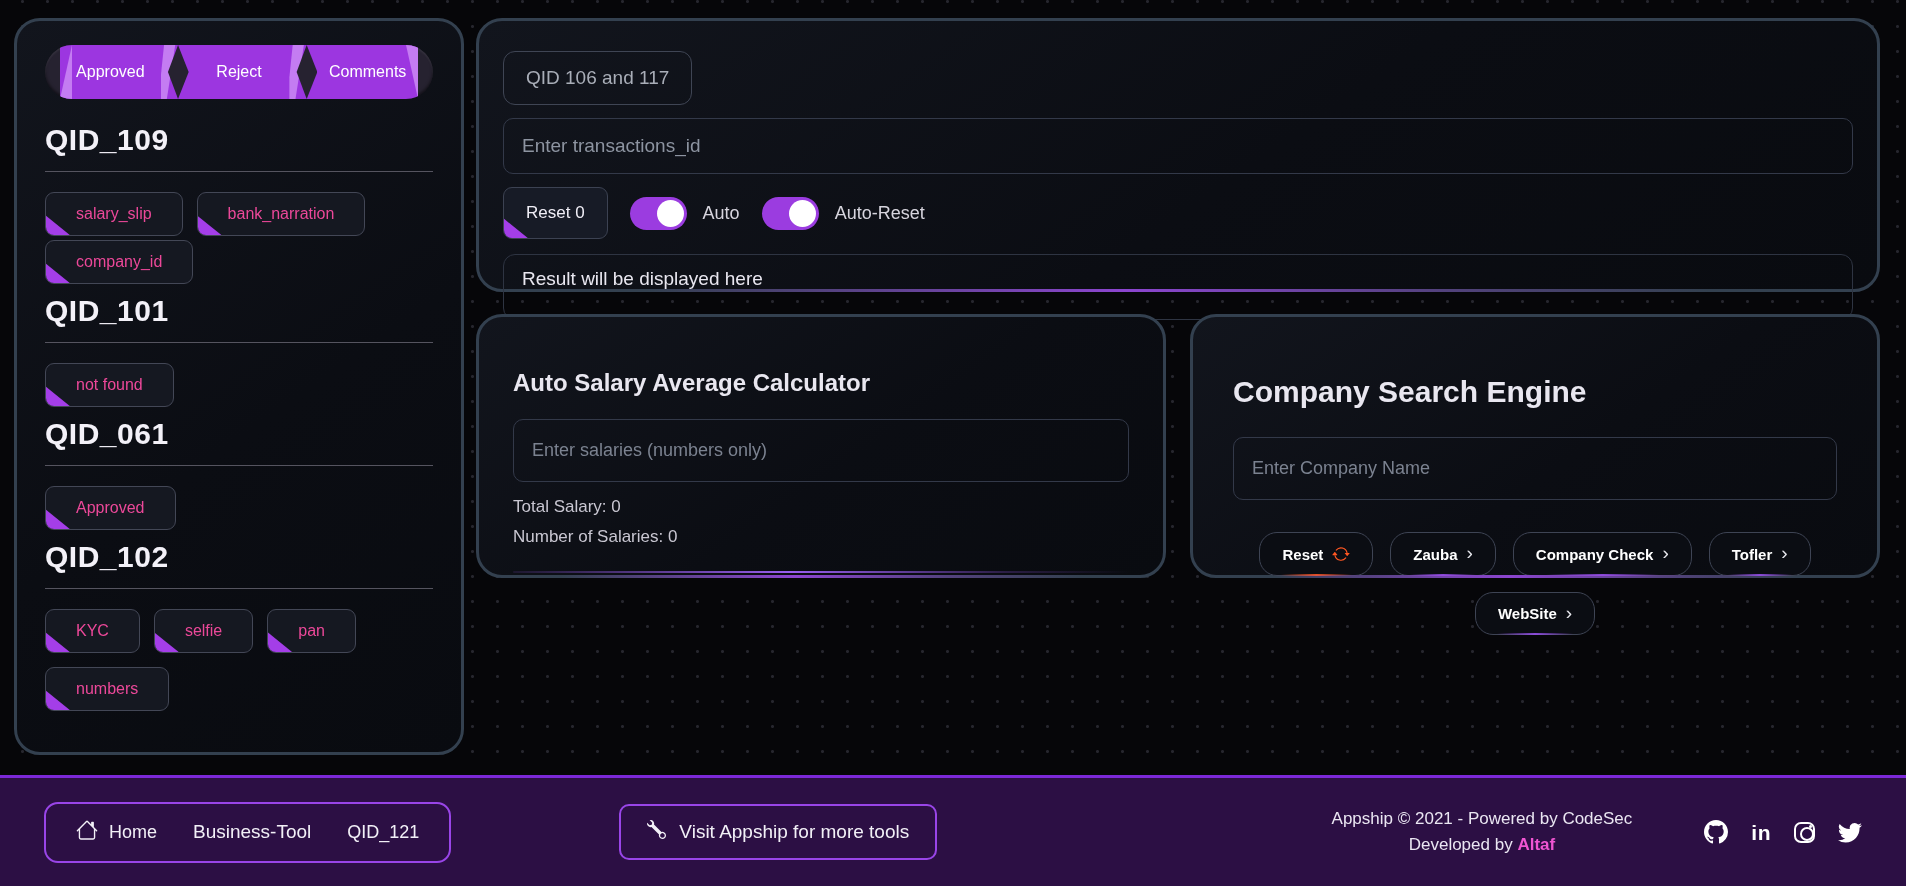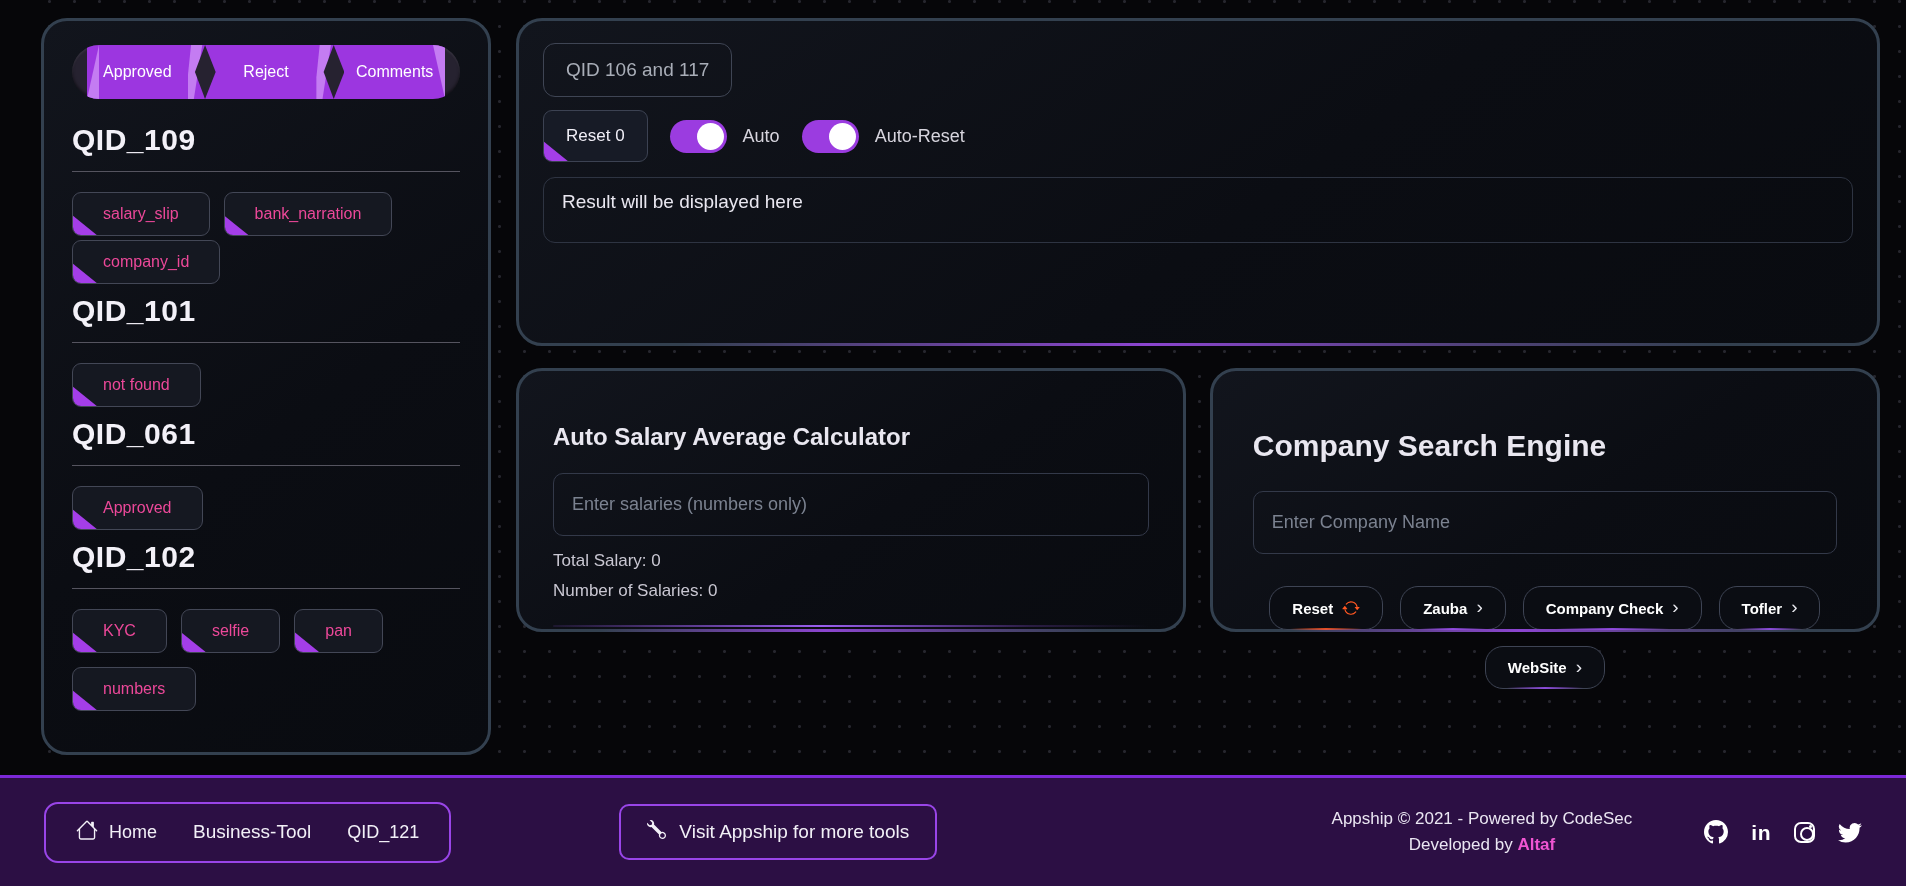--- a/index.html
+++ b/index.html
@@ -3,24 +3,24 @@
 <meta charset="utf-8">
 <style>
   * { margin:0; padding:0; box-sizing:border-box; }
   html,body { width:1906px; height:886px; }
   body {
     font-family:"Liberation Sans","DejaVu Sans",sans-serif;
     background:#060609; color:#ecebf2; overflow:hidden;
     display:flex; flex-direction:column;
   }
   .main {
-    flex:1; display:flex; gap:25px; padding:18px 26px 0 14px;
+    flex:1; display:flex; gap:12px; padding:18px 26px 0 14px;
     background-color:#060609;
     background-image:radial-gradient(circle,#26262e 1.3px,transparent 1.6px);
-    background-size:25px 25px; background-position:10px 14px;margin-left:27px;
+    background-size:25px 25px; background-position:10px 14px;
   }
   .panel {
     position:relative;
     background:linear-gradient(145deg,#12151d 0%,#0b0d13 55%,#090b10 100%);
     border:3px solid #33404f; border-radius:26px;
   }
   .panel::after {
     content:""; position:absolute; left:12%; right:12%; bottom:-3px; height:3px;
     border-radius:3px;
     background:linear-gradient(90deg,transparent,rgba(155,70,230,.85) 45%,rgba(155,70,230,.3) 75%,transparent);
@@ -62,21 +62,21 @@
     position:relative; overflow:hidden; display:inline-flex; align-items:center;
     padding:12px 30px; font-size:16px; color:#ec4899;
     background:#151821; border:1px solid #434756; border-radius:9px; cursor:pointer;
   }
   .tag::before, .btn-corner::before {
     content:""; position:absolute; left:-1px; bottom:-1px; width:26px; height:21px;
     background:#a43ee8; clip-path:polygon(0 0,100% 100%,0 100%);
   }
   
   .right-col { flex:1; display:flex; flex-direction:column; gap:22px; }
-  .top-panel { height:328px; padding:22px 24px; }
+  .top-panel { height:274px; padding:30px 24px; }
   .qid-chip {
     display:inline-block; padding:15px 22px; border:1px solid #3f4554;
     border-radius:12px; color:#a9aeb8; font-size:19px;
   }
   .wide-input, .mid-input {
     display:block; width:100%; background:transparent; outline:none;
     border:1px solid #333949; border-radius:10px; color:#d5d8df;
     font-family:inherit;
   }
   .wide-input { margin-top:13px; padding:16px 18px; font-size:19px; }
@@ -210,20 +210,21 @@
       <div class="tag">selfie</div>
       <div class="tag">pan</div>
       <div class="tag">numbers</div>
     </div>
   </aside>
 
   <div class="right-col">
 
     <section class="panel top-panel">
       <div class="qid-chip">QID 106 and 117</div>
+      <input class="wide-input" type="text" placeholder="Enter transactions_id" style="">
       <div class="controls-row">
         <button class="btn-corner">Reset 0</button>
         <div class="toggle">
             <div class="knob"></div>
           </div>
         <span class="toggle-label">Auto</span>
         <div class="toggle">
             <div class="knob"></div>
           </div>
         <span class="toggle-label">Auto-Reset</span>

